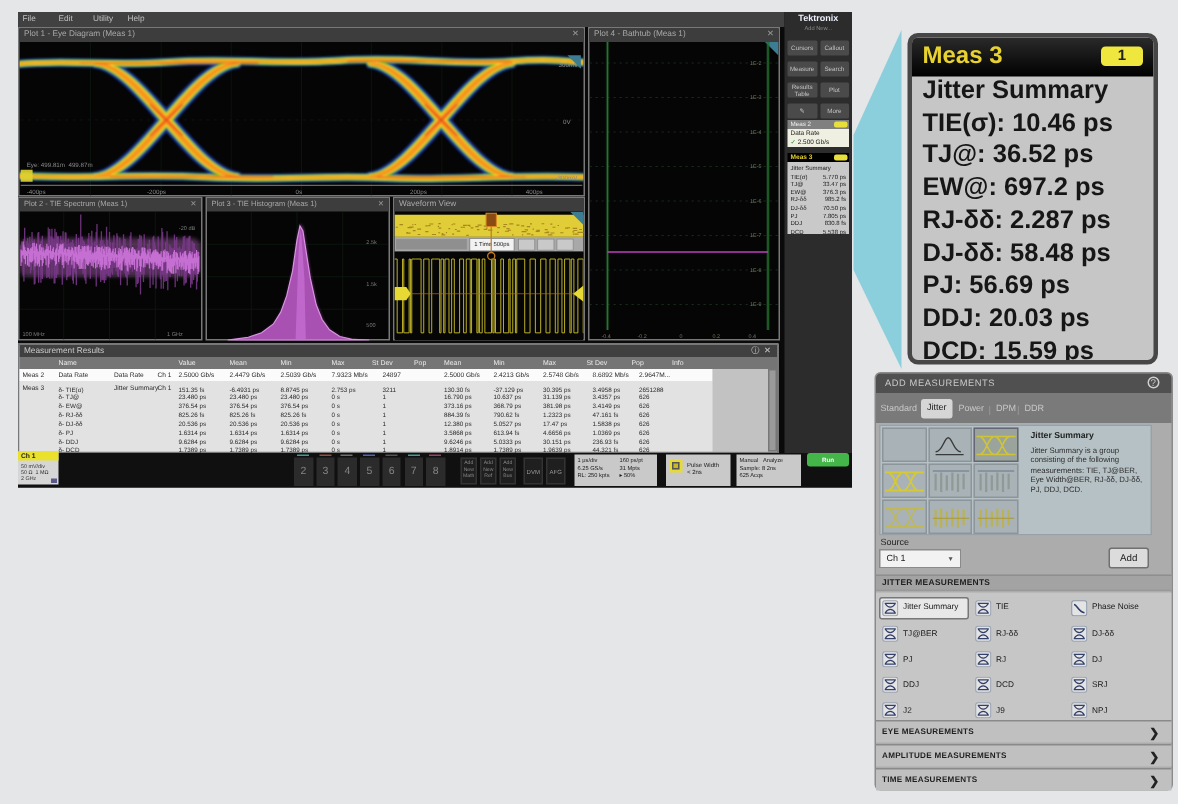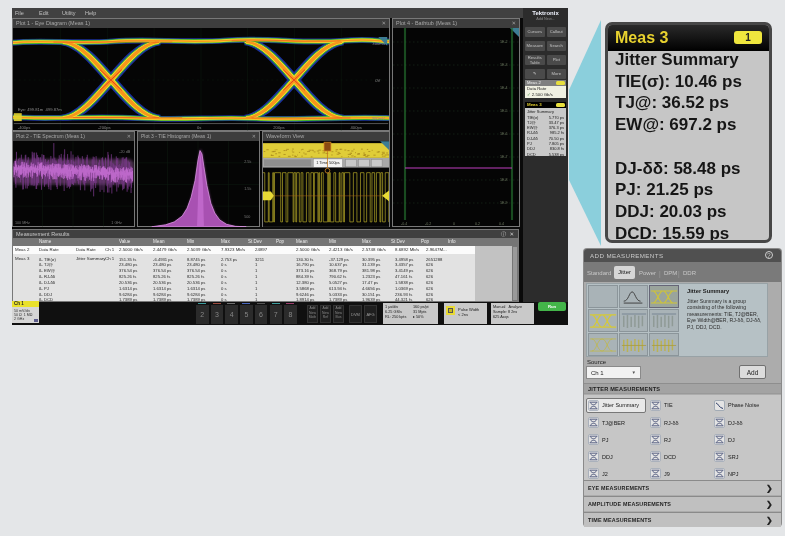--- a/index.html
+++ b/index.html
@@ -376,22 +376,23 @@
   </svg>
 <div class="ab" style="left:605px;top:22px;width:167px;height:221px;background:#c6c6c6;border:3px solid #474747;border-radius:7px;overflow:hidden;">
 <div style="position:absolute;left:0;top:0;width:100%;height:26px;background:linear-gradient(#2a2a2a,#000);">
       <span style="position:absolute;left:7px;top:4px;font-size:16px;font-weight:bold;color:#e8d22f;">Meas 3</span>
       <div style="position:absolute;right:7px;top:6px;width:28px;height:13px;background:#efe63e;border-radius:3px;color:#222;font-size:10px;font-weight:bold;text-align:center;line-height:13px;">1</div>
     </div>
 <div style="position:absolute;left:7px;top:25.0px;font-size:17px;font-weight:bold;color:#161616;white-space:nowrap;">Jitter Summary</div>
     <div style="position:absolute;left:7px;top:46.7px;font-size:17px;font-weight:bold;color:#161616;white-space:nowrap;">TIE(σ): 10.46 ps</div>
     <div style="position:absolute;left:7px;top:68.4px;font-size:17px;font-weight:bold;color:#161616;white-space:nowrap;">TJ@: 36.52 ps</div>
     <div style="position:absolute;left:7px;top:90.1px;font-size:17px;font-weight:bold;color:#161616;white-space:nowrap;">EW@: 697.2 ps</div>
+    <div style="position:absolute;left:7px;top:111.8px;font-size:17px;font-weight:bold;color:#161616;white-space:nowrap;">RJ-δδ: 2.287 ps</div>
     <div style="position:absolute;left:7px;top:133.5px;font-size:17px;font-weight:bold;color:#161616;white-space:nowrap;">DJ-δδ: 58.48 ps</div>
-    <div style="position:absolute;left:7px;top:155.2px;font-size:17px;font-weight:bold;color:#161616;white-space:nowrap;">PJ: 21.25 ps</div>
+    <div style="position:absolute;left:7px;top:155.2px;font-size:17px;font-weight:bold;color:#161616;white-space:nowrap;">PJ: 56.69 ps</div>
     <div style="position:absolute;left:7px;top:176.9px;font-size:17px;font-weight:bold;color:#161616;white-space:nowrap;">DDJ: 20.03 ps</div>
     <div style="position:absolute;left:7px;top:198.6px;font-size:17px;font-weight:bold;color:#161616;white-space:nowrap;">DCD: 15.59 ps</div>
 </div>
 <div class="ab" style="left:584px;top:249px;width:197px;height:277px;background:#acacac;border-radius:3px;box-shadow:0 0 0 1px #8a8a8a;">
 <div style="position:absolute;left:0;top:0;width:100%;height:13px;background:#505050;border-radius:3px 3px 0 0;color:#c9c9c9;font-size:6.2px;font-weight:normal;line-height:13px;letter-spacing:0.4px;padding-left:6px;">ADD MEASUREMENTS<span style="position:absolute;right:8px;top:2px;width:8px;height:8px;border:1px solid #cfcfcf;border-radius:50%;font-size:6.5px;line-height:8px;text-align:center;font-weight:normal;">?</span></div>
 <div style="position:absolute;left:0;top:13px;width:100%;height:20px;background:#7a7a7a;color:#c8c8c8;font-size:6.5px;">
       <span style="position:absolute;left:3px;top:8px;font-size:6px;">Standard</span>
       <span style="position:absolute;left:30px;top:4px;width:21px;height:13px;background:#d6d6d6;border-radius:2px;color:#1a1a1a;text-align:center;line-height:13px;font-size:6px;">Jitter</span>
       <span style="position:absolute;left:55px;top:8px;font-size:6px;">Power</span>
       <span style="position:absolute;left:75px;top:8px;color:#9c9c9c;">|</span>

